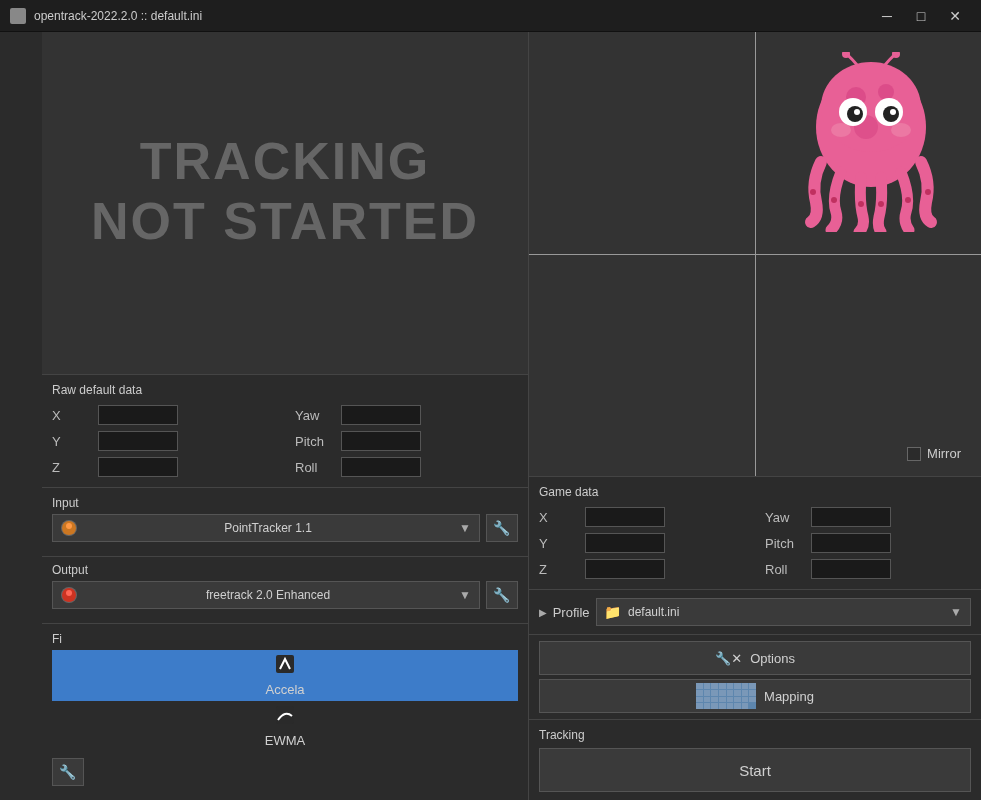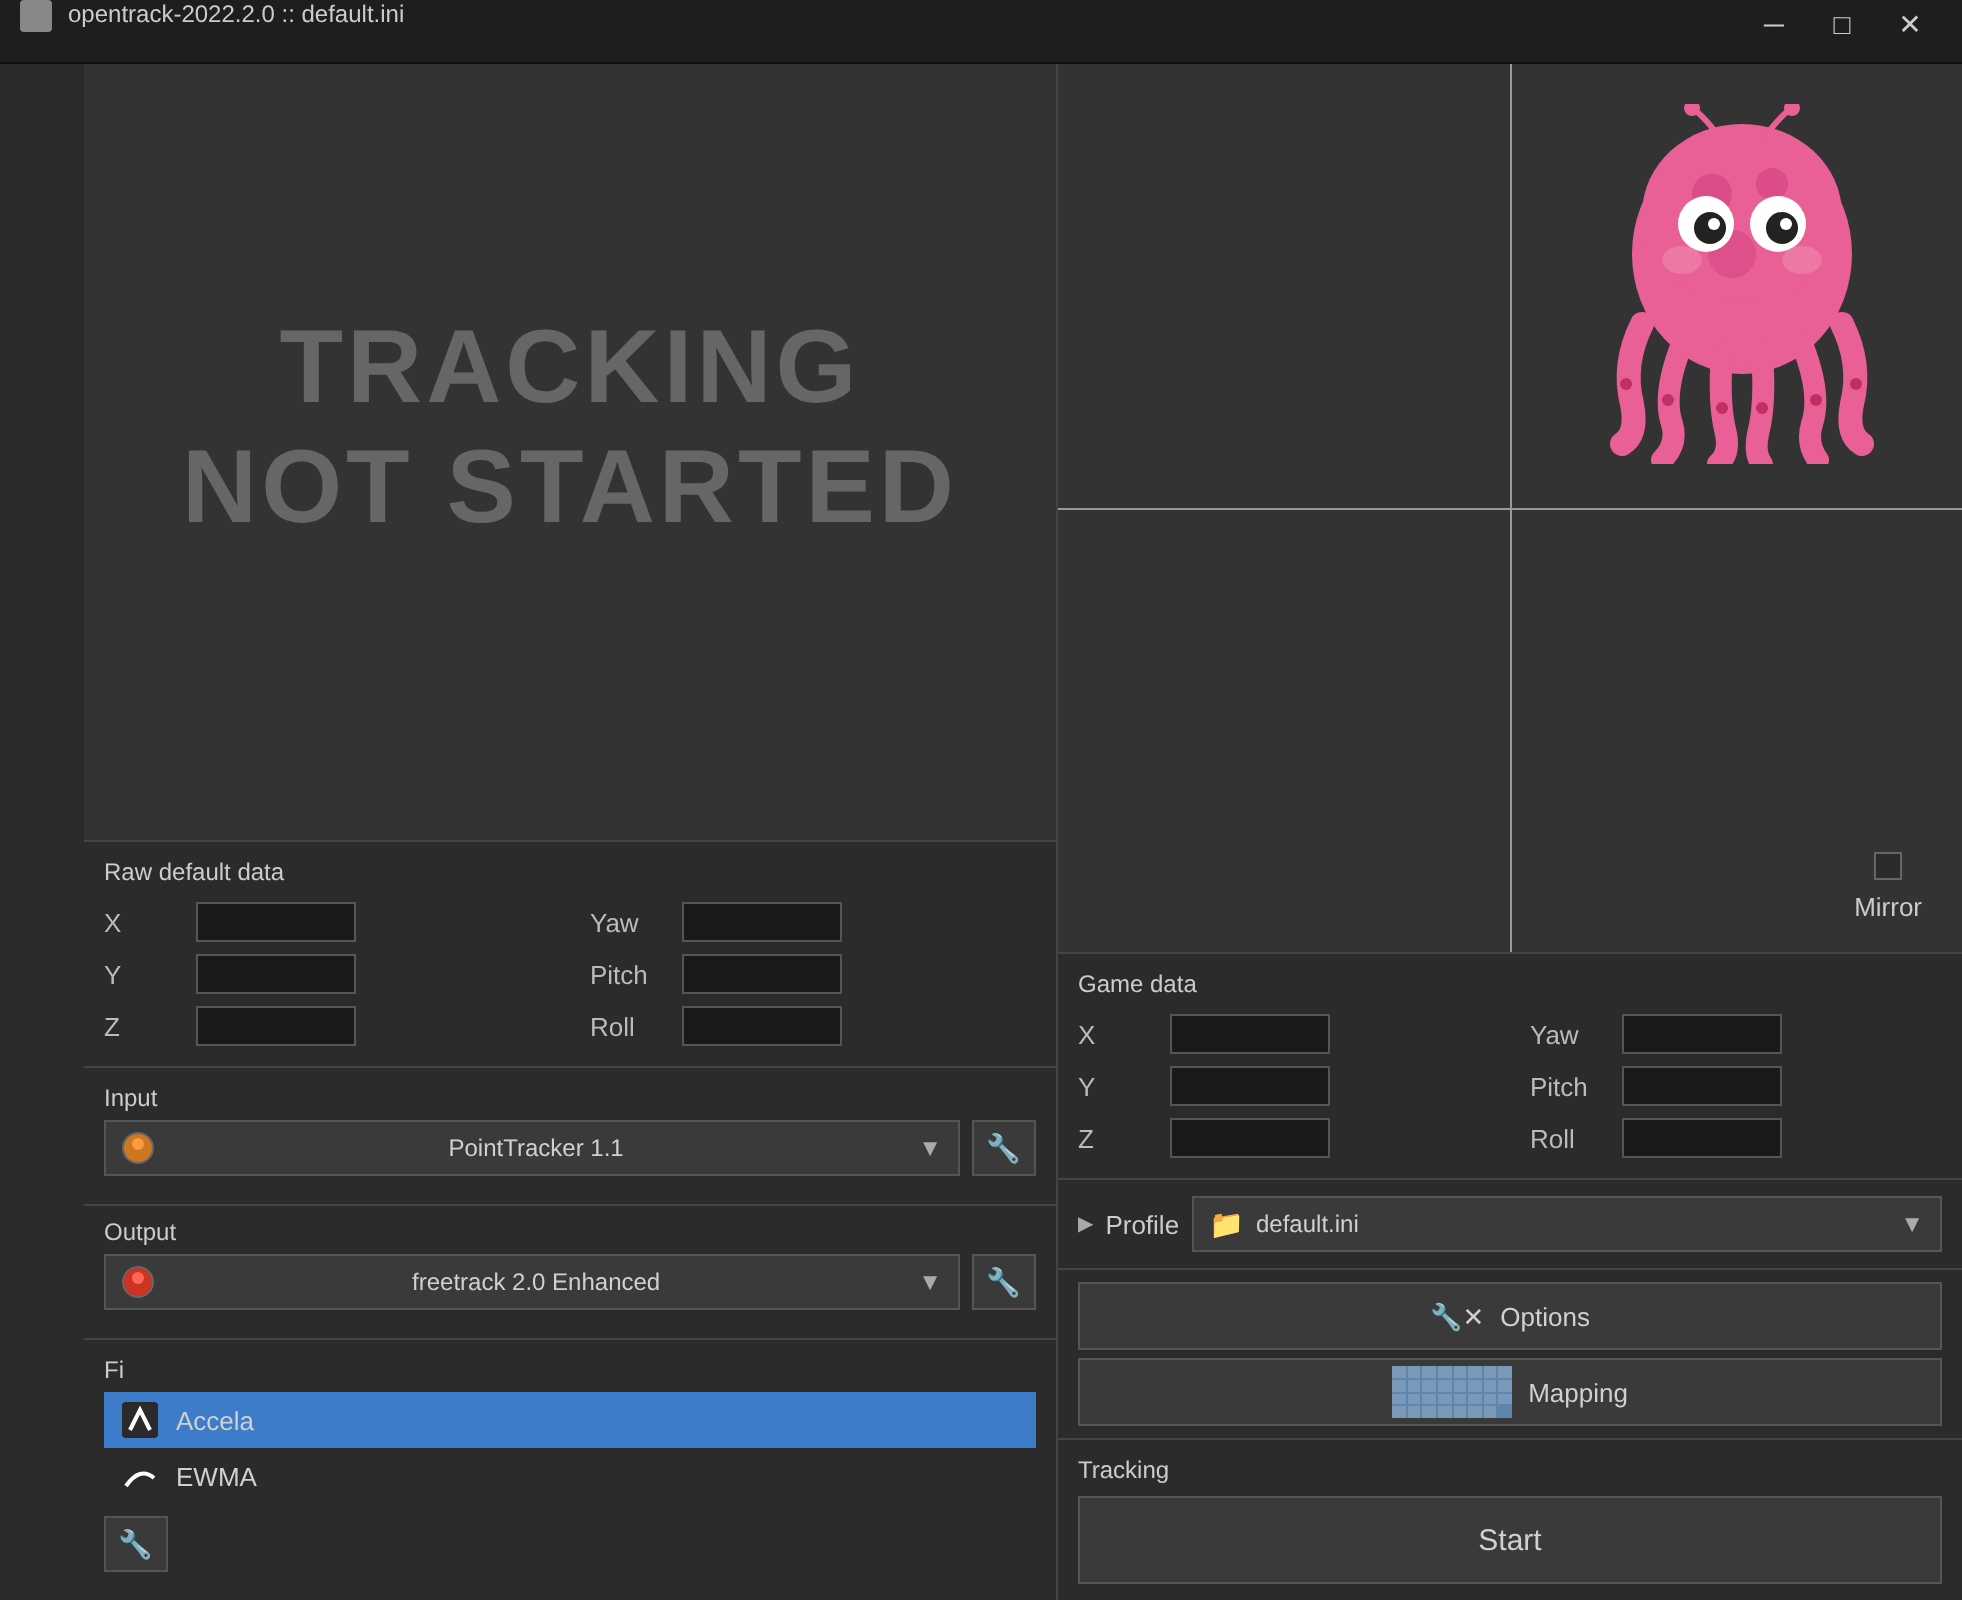--- a/index.html
+++ b/index.html
@@ -9,20 +9,21 @@
       color: #d0d0d0;
       width: 981px;
       height: 800px;
       overflow: hidden;
       font-size: 13px;
     }
     .title-bar {
       background: #1e1e1e;
       height: 32px;
       display: flex;
+      align-items: center;
       padding: 0 10px;
       border-bottom: 1px solid #111;
       user-select: none;
     }
     .title-bar-icon {
       width: 16px;
       height: 16px;
       margin-right: 8px;
       background: #888;
       border-radius: 2px;
@@ -199,20 +200,21 @@
     }
     .filter-list {
       background: #2b2b2b;
     }
     .filter-item {
       display: flex;
       align-items: center;
       gap: 8px;
       padding: 4px 8px;
       cursor: pointer;
+      flex-direction: column;
     }
     .filter-item.selected {
       background: #3d7cc9;
     }
     .filter-icon {
       width: 20px;
       height: 20px;
       display: flex;
       align-items: center;
       justify-content: center;
@@ -255,21 +257,20 @@
       height: 180px;
     }
     
     .mirror-row {
       position: absolute;
       bottom: 15px;
       right: 20px;
       display: flex;
       align-items: center;
       gap: 6px;
-      flex-direction: column;
     }
     .checkbox-small {
       width: 14px;
       height: 14px;
       background: #2b2b2b;
       border: 1px solid #666;
       cursor: pointer;
     }
 
     

